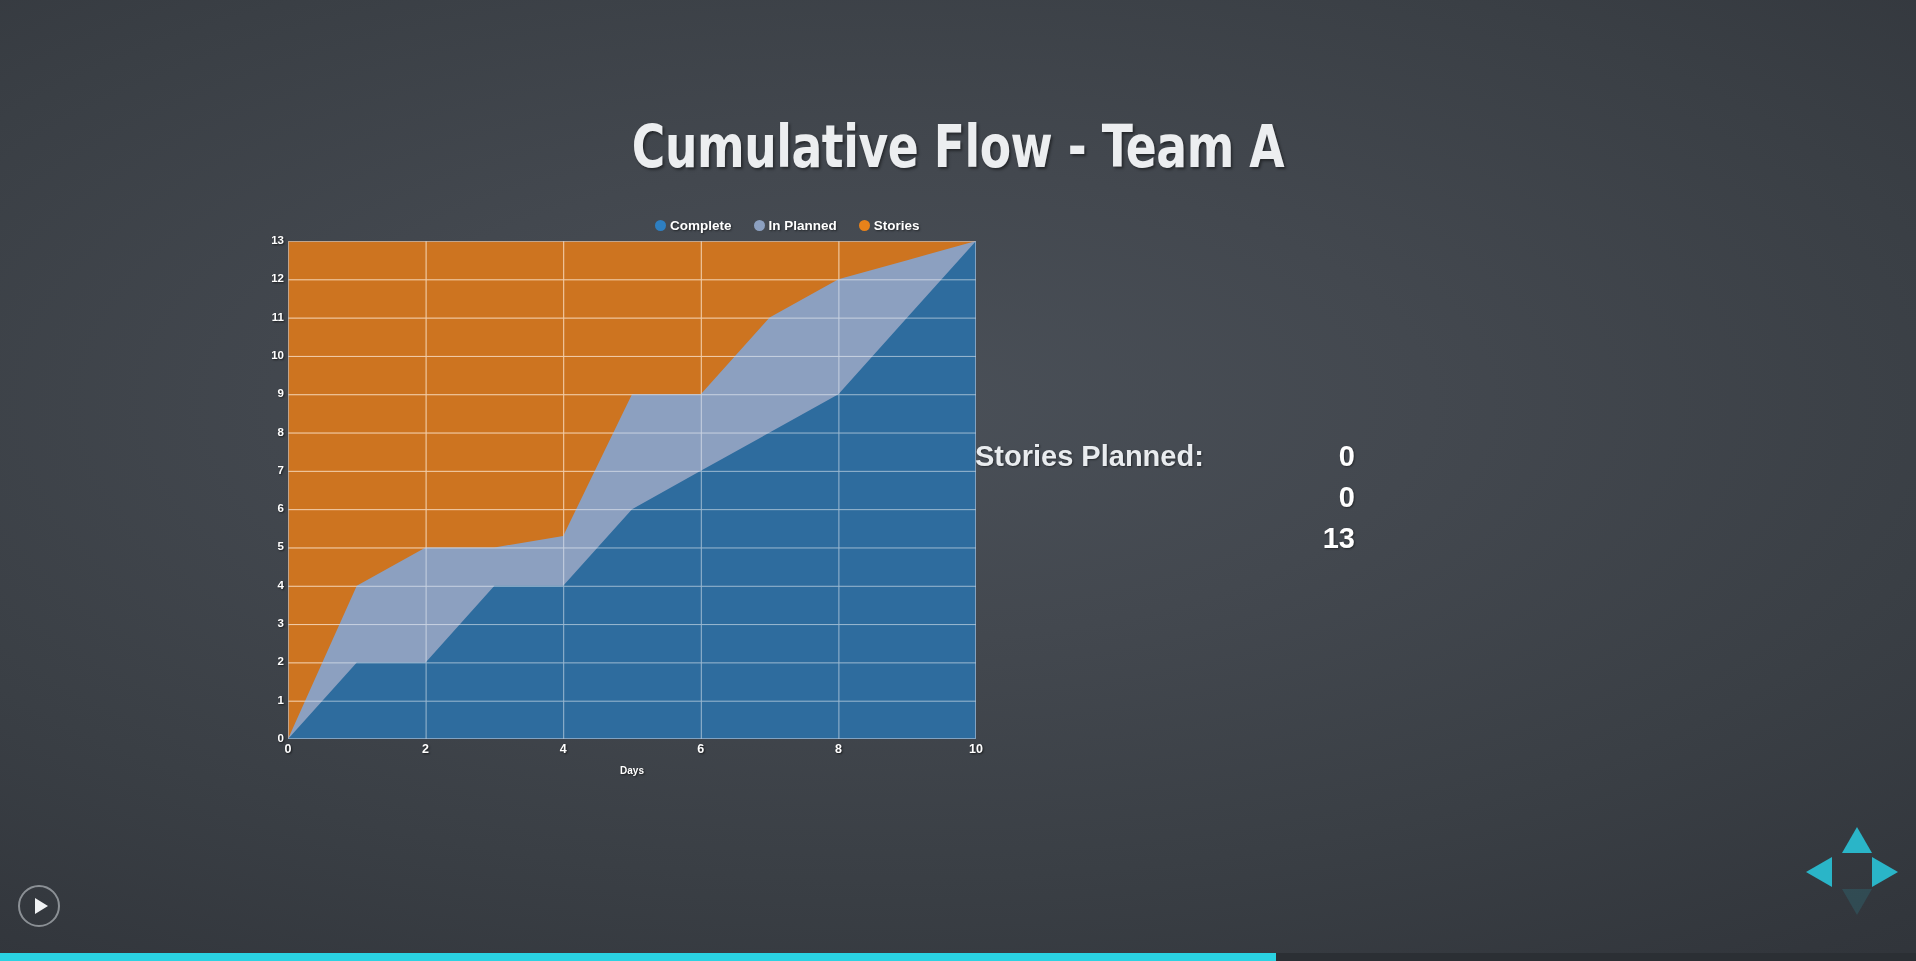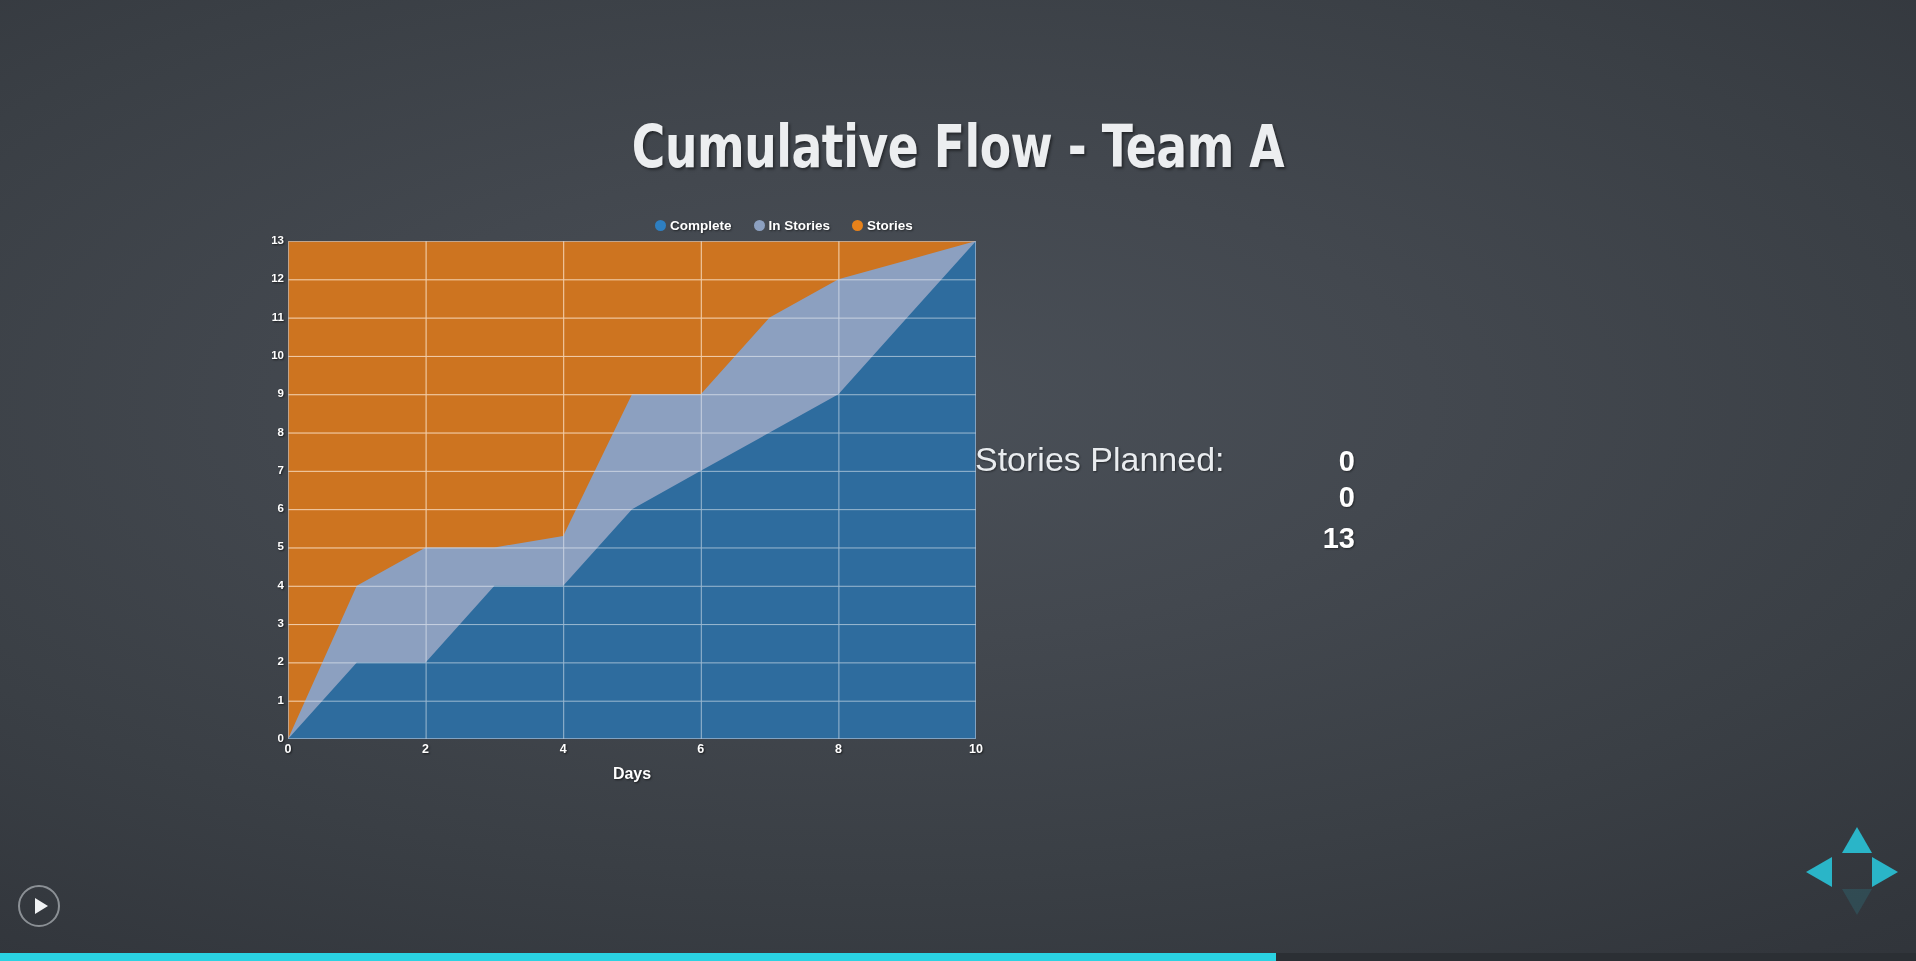--- a/index.html
+++ b/index.html
@@ -136,42 +136,42 @@
     color: #ffffff;
     text-shadow: 1px 1px 2px rgba(0,0,0,0.6);
     line-height: 1;
   }
   #x-axis-title {
     position: absolute;
     left: 23px;
     top: 550px;
     width: 688px;
     text-align: center;
-    font-size: 16px;
+    font-size: 10px;
     font-weight: bold;
     color: #ffffff;
     text-shadow: 1px 1px 2px rgba(0,0,0,0.6);
   }
 
   
   #stats {
     position: absolute;
     left: 975px;
     top: 440px;
     width: 420px;
   }
   .stat-row {
     display: flex;
     align-items: baseline;
     height: 41px;
   }
   .stat-label {
-    font-size: 34px;
+    font-size: 29px;
     color: #e9ecef;
-    font-weight: normal;
+    font-weight: bold;
     text-shadow: 1px 1px 2px rgba(0,0,0,0.45);
     white-space: nowrap;
   }
   .stat-value {
     font-size: 29px;
     font-weight: bold;
     color: #ffffff;
     text-shadow: 1px 1px 2px rgba(0,0,0,0.45);
     margin-left: auto;
     padding-right: 40px;
@@ -259,21 +259,21 @@
 
   <div id="chart-area">
 
     <div id="legend">
       <div class="legend-item">
         <span class="legend-swatch" style="background:#2e7fc1"></span>
         <span>Complete</span>
       </div>
       <div class="legend-item">
         <span class="legend-swatch" style="background:#8ca0c0"></span>
-        <span>In Stories</span>
+        <span>In Planned</span>
       </div>
       <div class="legend-item">
         <span class="legend-swatch" style="background:#e8821a"></span>
         <span>Stories</span>
       </div>
     </div>
 
     <div id="y-axis">
         <span class="ytick" style="top: 498px;">0</span>
         <span class="ytick" style="top: 459.692px;">1</span>

